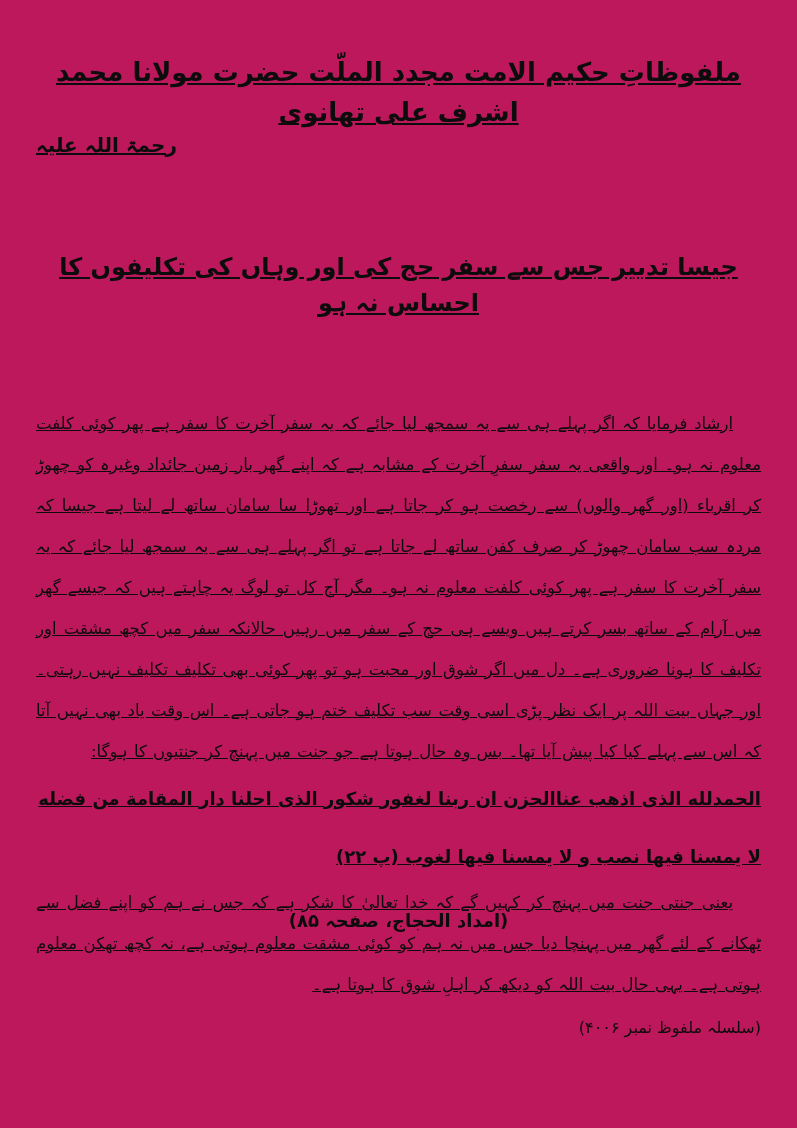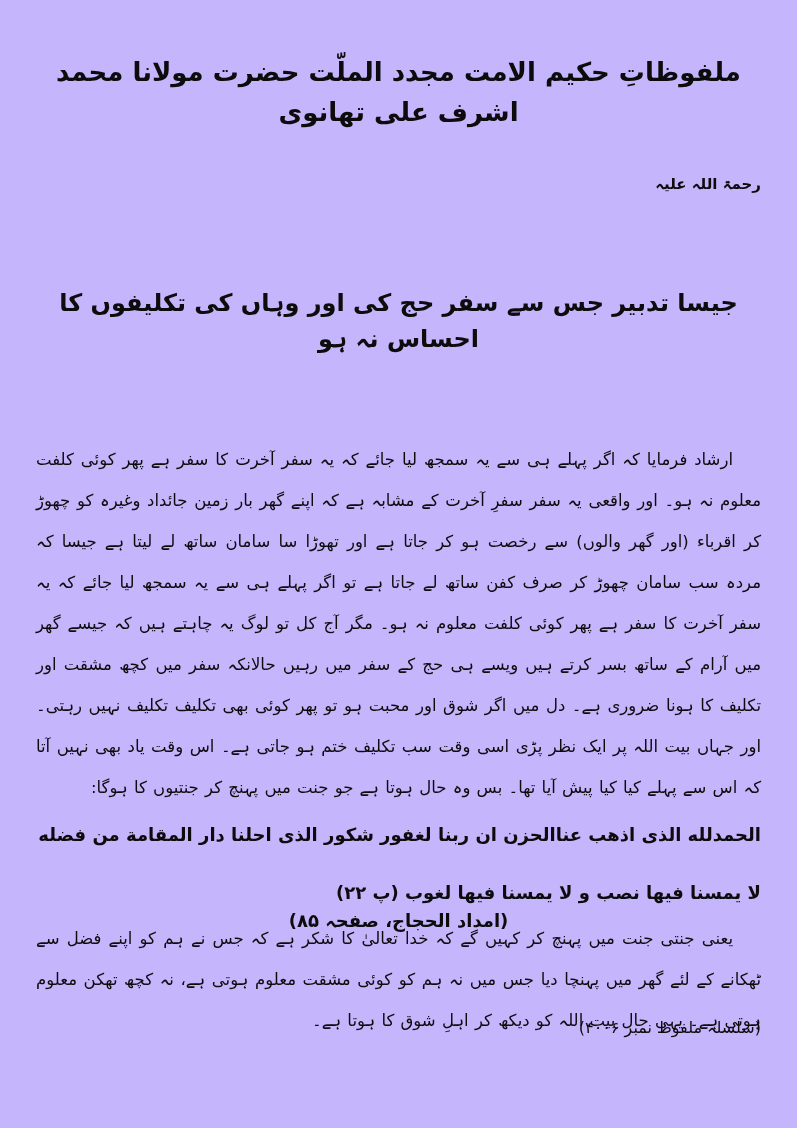--- a/index.html
+++ b/index.html
@@ -5,40 +5,40 @@
   html, body {
     margin: 0;
     padding: 0;
     background: #ffffff;
   }
   .page {
     position: relative;
     width: 797px;
     height: 1128px;
     margin: 0 auto;
-    background: #c4b5fd;
+    background: #be185d;
     color: #0c0c0c;
     direction: rtl;
     font-family: "DejaVu Sans", sans-serif;
     box-sizing: border-box;
     padding: 52px 36px 0 36px;
     overflow: hidden;
+    text-decoration: underline;
   }
   .doc-title {
     margin: 0;
     text-align: center;
     font-size: 26px;
     font-weight: 700;
     line-height: 1.55;
     letter-spacing: 0;
   }
   .doc-honorific {
-    margin-top: 42px;
-    text-align: right;
-    font-size: 15px;
+    text-align: left;
+    font-size: 20px;
     font-weight: 700;
   }
   .section-heading {
     margin: 92px 0 0 0;
     text-align: center;
     font-size: 24px;
     font-weight: 700;
     line-height: 1.5;
   }
   .body-para {

